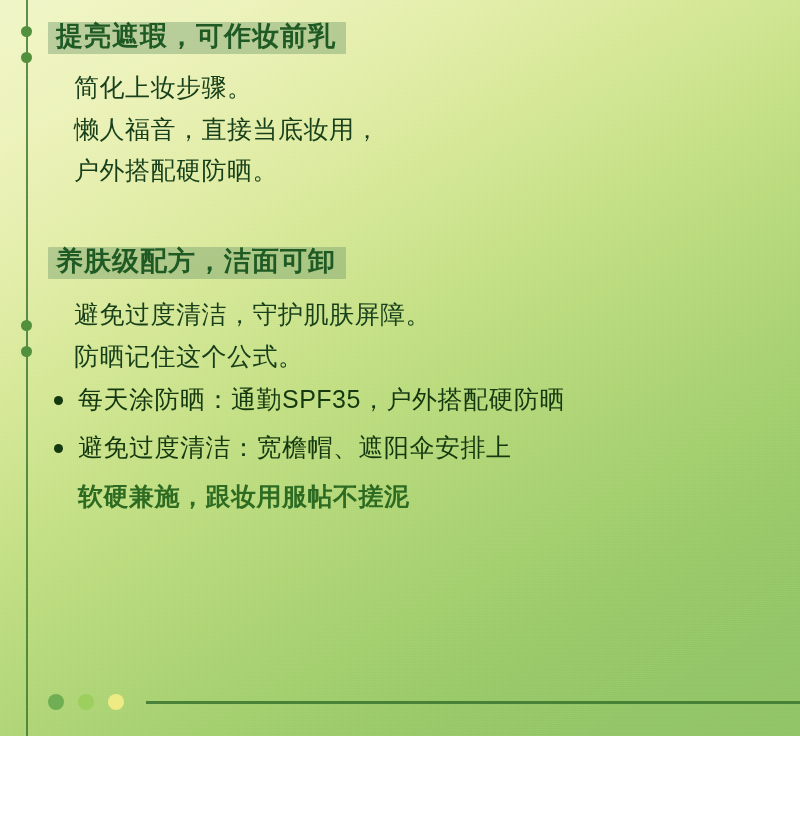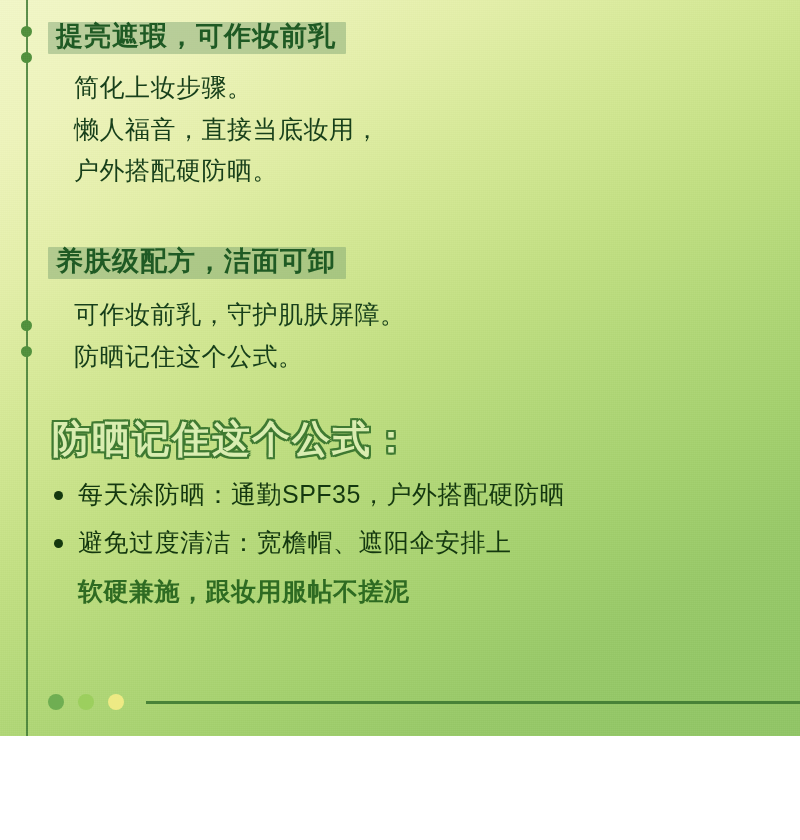--- a/index.html
+++ b/index.html
@@ -228,26 +228,25 @@
       <div class="lines">
         <p class="body-line">简化上妆步骤。</p>
         <p class="body-line">懒人福音，直接当底妆用，</p>
         <p class="body-line">户外搭配硬防晒。</p>
       </div>
     </div>
 
     <div class="block2">
       <h2 class="sec-head">养肤级配方，洁面可卸</h2>
       <div class="lines">
-        <p class="body-line">可作妆前乳，守护肌肤屏障。</p>
+        <p class="body-line">避免过度清洁，守护肌肤屏障。</p>
         <p class="body-line">防晒记住这个公式。</p>
       </div>
     </div>
 
-    <h1 class="formula-title">防晒记住这个公式：</h1>
 
     <ul class="bullets">
       <li>每天涂防晒：通勤SPF35，户外搭配硬防晒</li>
       <li>避免过度清洁：宽檐帽、遮阳伞安排上</li>
     </ul>
     <p class="closing-line">软硬兼施，跟妆用服帖不搓泥</p>
 
   </div>
 
   <div class="footer">

